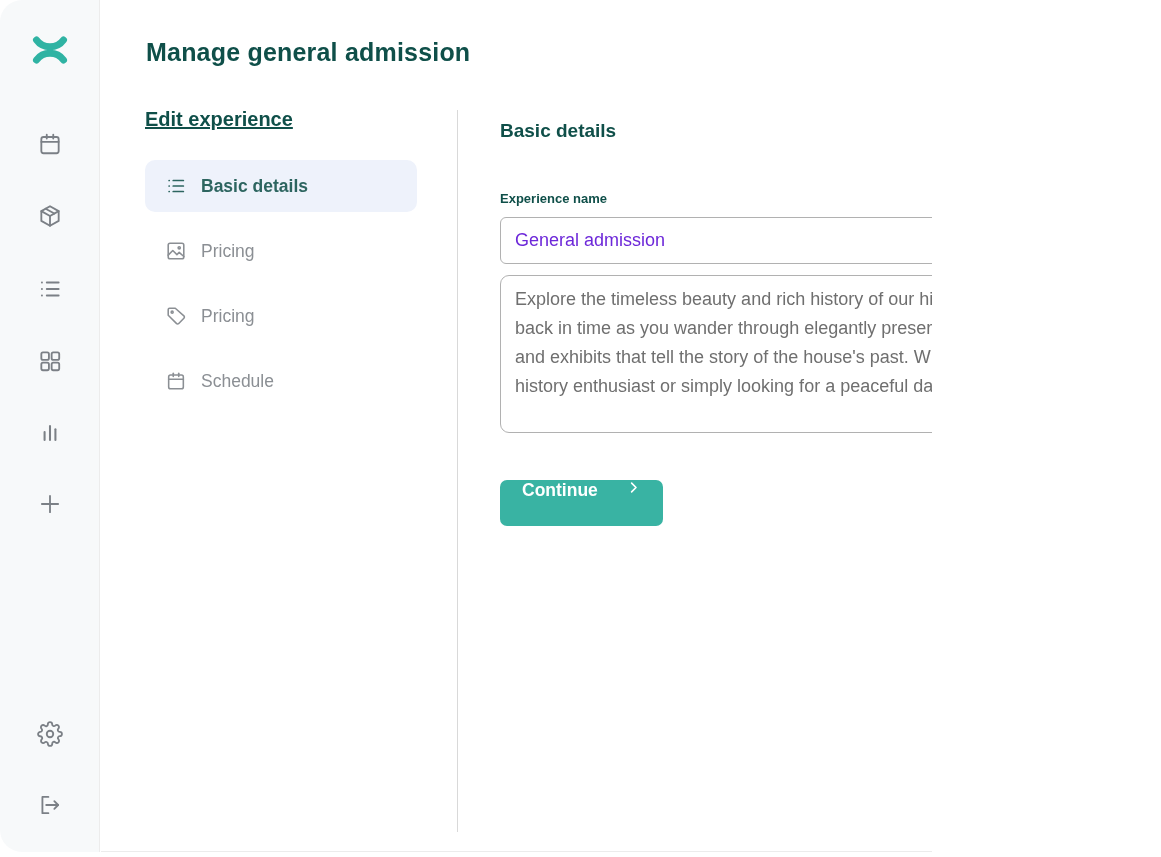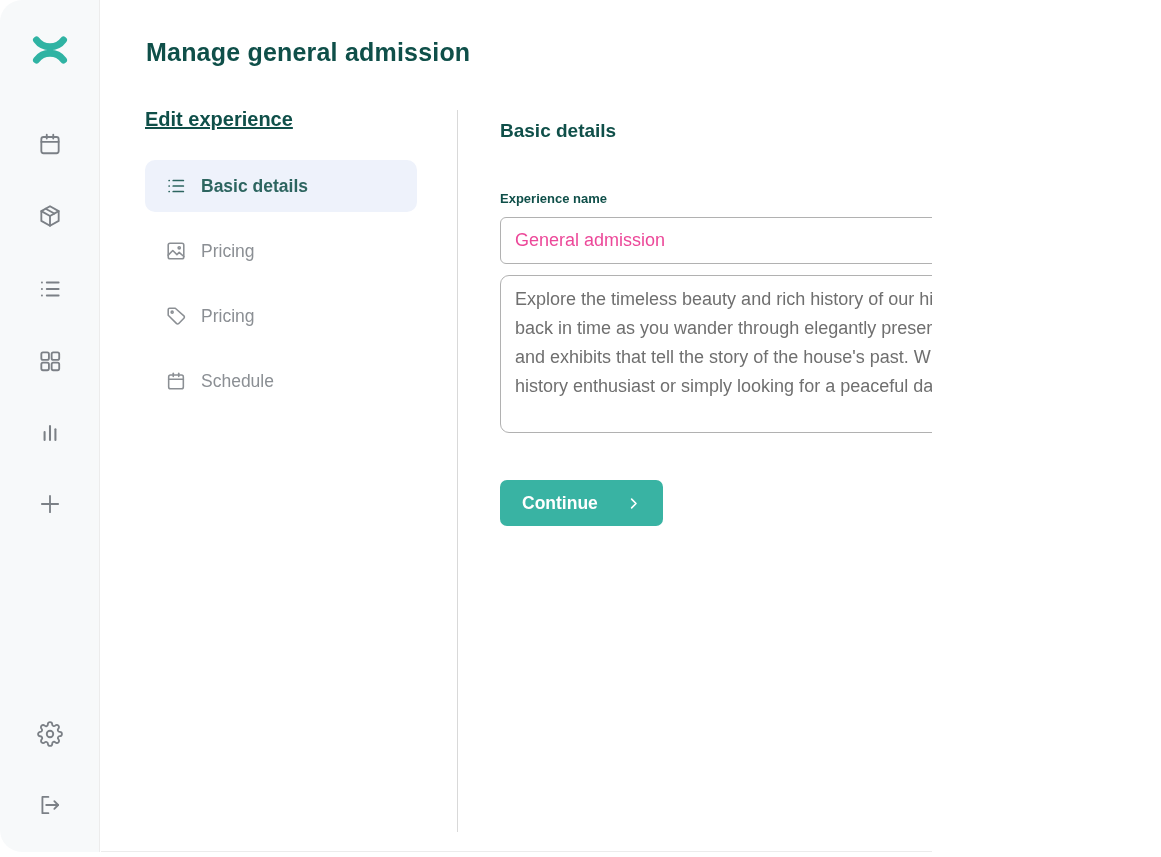--- a/index.html
+++ b/index.html
@@ -49,32 +49,32 @@
 
   
   .form-col { position:absolute; left:399px; top:120px; width:618px; }
   .form-heading { font-size:19px; font-weight:700; color:#0f4f49; }
   .field-label { display:block; font-size:13px; font-weight:700; color:#0f4f49; }
   .label-name { margin-top:49px; }
   .label-desc { margin-top:36px; }
   .text-input {
     margin-top:11px; width:618px; height:47px;
     border:1.5px solid #b1b1b1; border-radius:6px;
-    padding:16px 14px; font-size:18px; color:#ec4899;
+    padding:16px 14px; font-size:18px; color:#6d28d9;
     font-family:inherit; background:#fff; outline:none;
   }
   .textarea {
     margin-top:11px; width:618px; height:158px;
     border:1.5px solid #b1b1b1; border-radius:9px;
     padding:9px 14px; font-size:18px; line-height:29px; color:#6f6f6f;
     font-family:inherit; background:#fff; resize:none; outline:none; overflow:hidden;
   }
   .continue-btn {
-    margin-top:43px; display:inline-flex; align-items:center; gap:28px;
-    height:46px; padding:12px 22px;
+    margin-top:43px; display:inline-flex; gap:28px;
+    height:46px; padding:0 22px;
     background:#39b3a3; color:#ffffff; border:none; border-radius:7px;
     font-size:17.5px; font-weight:600; font-family:inherit; cursor:pointer;
   }
   .continue-btn svg { width:15px; height:15px; }
 </style>
 </head>
 <body>
 
 <div class="app">
 

